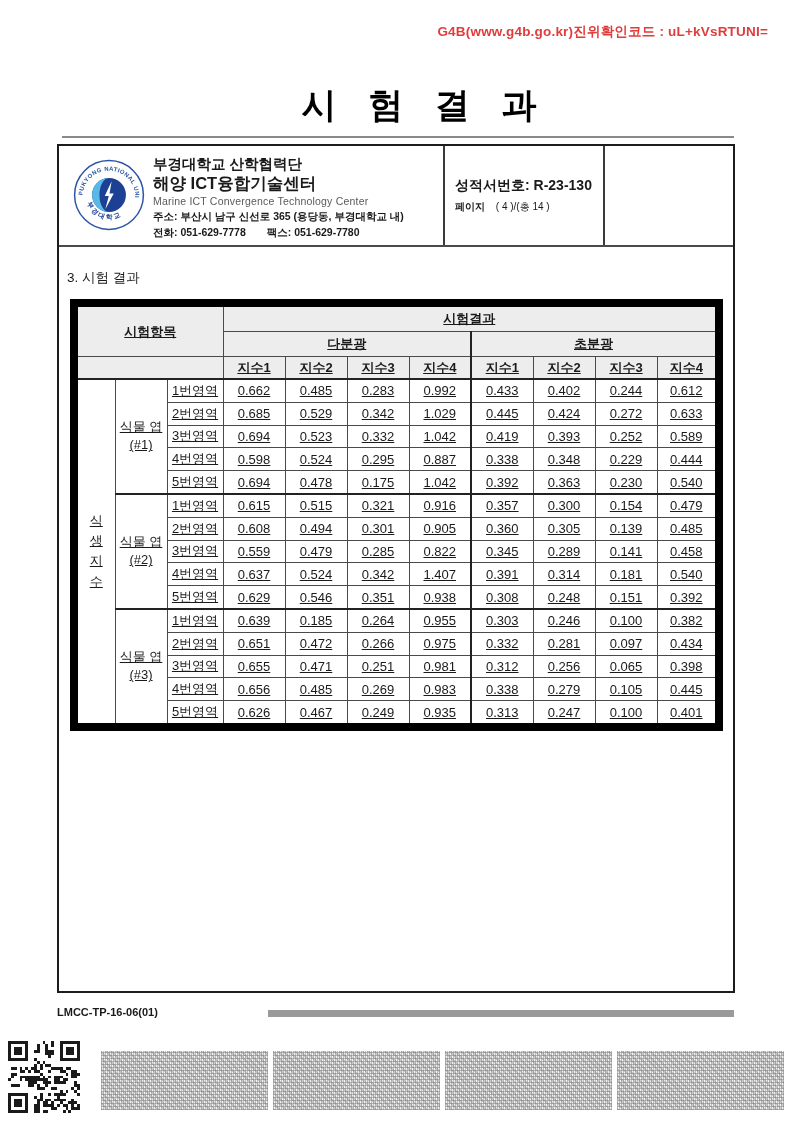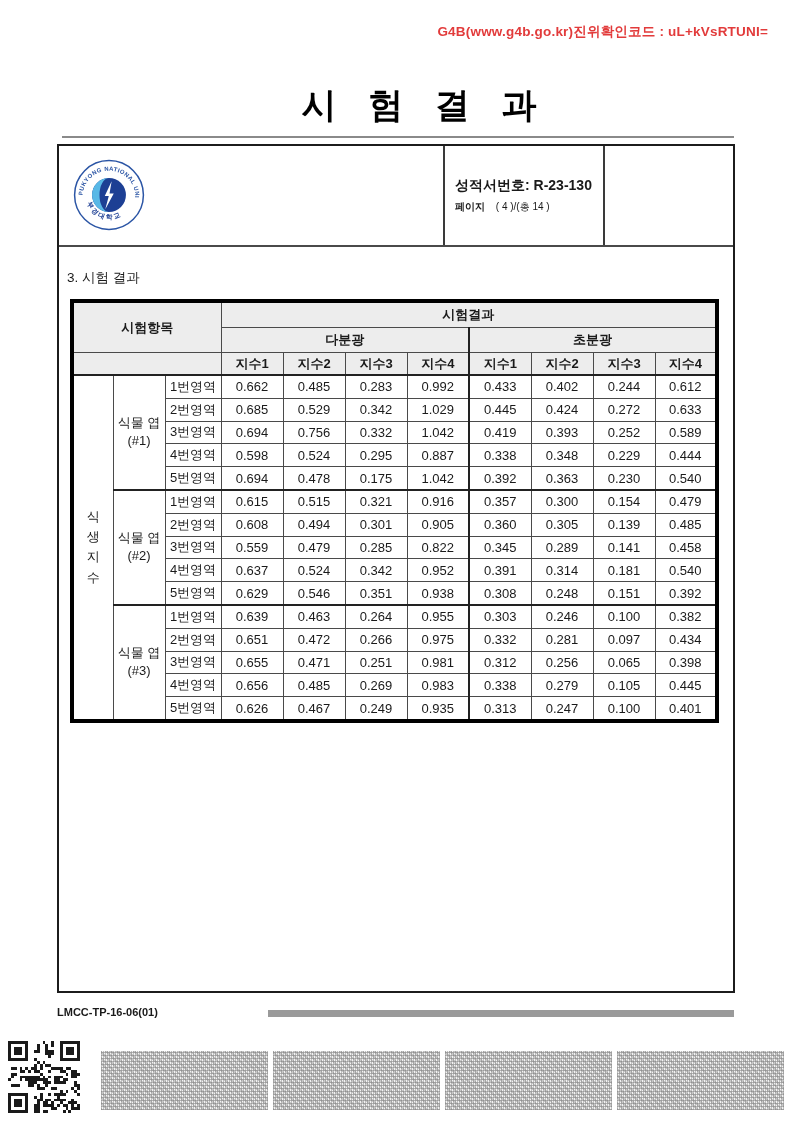--- a/index.html
+++ b/index.html
@@ -43,21 +43,21 @@
   
   .section-heading{position:absolute;left:67px;top:269px;font-size:13.5px;font-weight:normal;}
   
   table.results{
     position:absolute;left:70px;top:299px;border-collapse:collapse;table-layout:fixed;
     width:648px;font-size:13px;
   }
   table.results th,table.results td{
     border:1px solid #4a4a4a;text-align:center;vertical-align:middle;padding:0;
   }
-  table.results{border:4px solid #000000;}
+  table.results{border:8px solid #000000;text-decoration:underline;}
   table.results thead th{background:#ededed;font-weight:bold;}
   .h-row1 th{height:24px;}
   .h-row2 th{height:24px;}
   .h-row3 th{height:21px;margin-top:20px;}
   table.results thead tr.h-row3 th{border-bottom:2px solid #222;}
   table.results tbody td,table.results tbody th{height:21.8px;font-weight:normal;background:#fff;}
   .axis-cell{word-break:break-all;line-height:1.55;padding:0 7px !important;}
   .group-cell{line-height:1.4;}
   tr.group-start th,tr.group-start td{border-top:2px solid #222 !important;}
   .band-split{border-left:2px solid #222 !important;}
@@ -99,20 +99,30 @@
           </text>
           <text font-size="6.4" fill="#1d3f94" font-weight="bold">
             <textPath href="#arcBot" startOffset="8%">부 경 대 학 교</textPath>
           </text>
           <g>
             <circle cx="34" cy="34" r="16" fill="#1d3f94"></circle>
             <path d="M34 18 a16 16 0 0 0 0 32 a9 16 0 0 1 0 -32" fill="#58b8e6"></path>
             <path d="M36.5 21 L30 35 L33.8 35 L30.5 47.5 L38.5 32.5 L34.5 32.5 Z" fill="#ffffff"></path>
           </g>
         </svg>
+        <div class="lh-text">
+          <div class="org-line1">부경대학교 산학협력단</div>
+          <div class="org-line2">해양 ICT융합기술센터</div>
+          <div class="org-en">Marine ICT Convergence Technology Center</div>
+          <div class="org-addr">주소: 부산시 남구 신선로 365 (용당동, 부경대학교 내)</div>
+          <div class="org-tel">
+            <span>전화: 051-629-7778</span>
+            <span class="fax">팩스: 051-629-7780</span>
+          </div>
+        </div>
       </div>
       <div class="lh-mid">
         <div class="report-no">
           <span>성적서번호:</span>
           <span>R-23-130</span>
         </div>
         <div class="page-info">
           <span class="lbl">페이지</span>
           <span>( 4 )/(총 14 )</span>
         </div>
@@ -182,21 +192,21 @@
           <td>0.342</td>
           <td>1.029</td>
           <td class="band-split">0.445</td>
           <td>0.424</td>
           <td>0.272</td>
           <td>0.633</td>
         </tr>
         <tr>
           <td class="region-cell">3번영역</td>
           <td>0.694</td>
-          <td>0.756</td>
+          <td>0.523</td>
           <td>0.332</td>
           <td>1.042</td>
           <td class="band-split">0.419</td>
           <td>0.393</td>
           <td>0.252</td>
           <td>0.589</td>
         </tr>
         <tr>
           <td class="region-cell">4번영역</td>
           <td>0.598</td>
@@ -254,21 +264,21 @@
           <td class="band-split">0.345</td>
           <td>0.289</td>
           <td>0.141</td>
           <td>0.458</td>
         </tr>
         <tr>
           <td class="region-cell">4번영역</td>
           <td>0.637</td>
           <td>0.524</td>
           <td>0.342</td>
-          <td>0.952</td>
+          <td>1.407</td>
           <td class="band-split">0.391</td>
           <td>0.314</td>
           <td>0.181</td>
           <td>0.540</td>
         </tr>
         <tr>
           <td class="region-cell">5번영역</td>
           <td>0.629</td>
           <td>0.546</td>
           <td>0.351</td>
@@ -278,21 +288,21 @@
           <td>0.151</td>
           <td>0.392</td>
         </tr>
         <tr class="group-start">
           <th class="group-cell" rowspan="5">
             <div>식물 엽</div>
             <div>(#3)</div>
           </th>
           <td class="region-cell">1번영역</td>
           <td>0.639</td>
-          <td>0.463</td>
+          <td>0.185</td>
           <td>0.264</td>
           <td>0.955</td>
           <td class="band-split">0.303</td>
           <td>0.246</td>
           <td>0.100</td>
           <td>0.382</td>
         </tr>
         <tr>
           <td class="region-cell">2번영역</td>
           <td>0.651</td>

